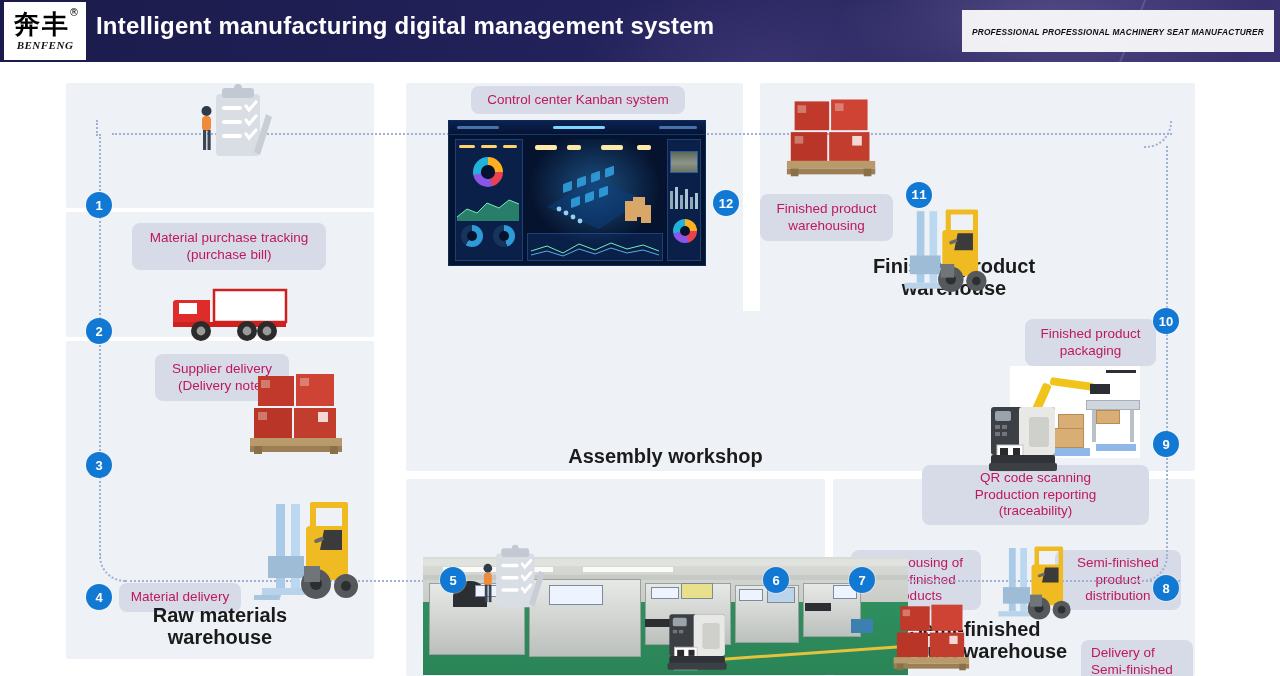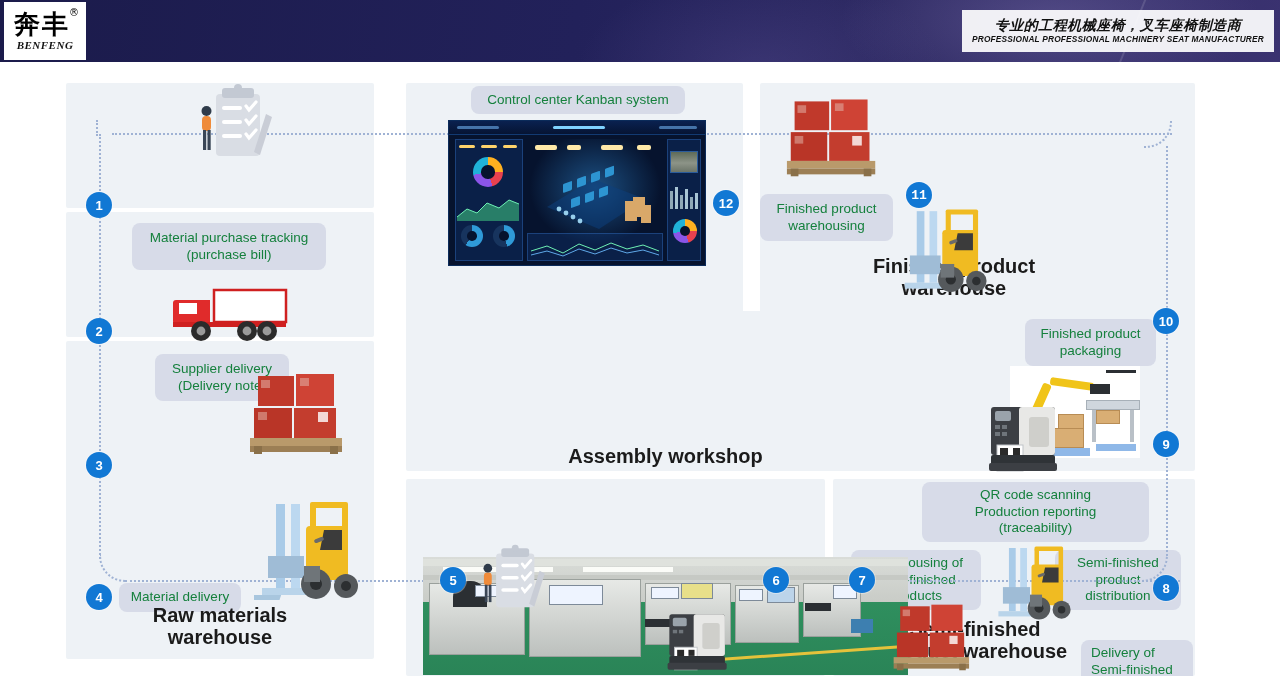--- a/index.html
+++ b/index.html
@@ -67,21 +67,21 @@
   .panel{
     position:absolute; background:#eef2f6; border-radius:2px;
   }
   .panel-title{
     position:absolute; width:100%; text-align:center;
     font-size:20px; font-weight:bold; color:#1b1b1b; line-height:1.12;
   }
 
   
   .chip{
-    position:absolute; background:#d7dbe8; color:#15803d;
+    position:absolute; background:#d7dbe8; color:#be185d;
     border-radius:8px; font-size:13.5px; line-height:1.25;
     display:flex; align-items:center; justify-content:center;
     text-align:center; padding:6px 10px;
   }
 
   
   .node{
     position:absolute; width:26px; height:26px; border-radius:50%;
     background:#1178d4; color:#fff; font-size:13px; font-weight:bold;
     display:flex; align-items:center; justify-content:center; z-index:40;
@@ -157,23 +157,23 @@
 <div id="header">
 
   <div id="logo-box">
     <div id="logo-cn">
       <span>奔丰</span>
       <span id="logo-reg">®</span>
     </div>
     <div id="logo-en">BENFENG</div>
   </div>
 
+  <div id="app-title">Intelligent manufacturing digital management system</div>
 
   <div id="slogan-box">
-    <div id="slogan-cn">专业的工程机械座椅，叉车座椅制造商</div>
     <div id="slogan-en">PROFESSIONAL PROFESSIONAL MACHINERY SEAT MANUFACTURER</div>
   </div>
 </div>
 
 <div id="canvas">
 
   <div class="panel" style="left:66px; top:21px; width:308px; height:125px;"></div>
 
   <div class="panel" style="left:66px; top:150px; width:308px; height:125px;"></div>
 
@@ -461,21 +461,21 @@
       <rect x="15" y="60" width="7" height="7"></rect>
         <rect x="26" y="58" width="3" height="3"></rect>
       <rect x="31" y="62" width="3" height="3"></rect>
     </g>
     <rect x="6" y="54" width="64" height="10" rx="2" fill="#2f3337"></rect>
     <rect x="4" y="62" width="68" height="8" rx="2" fill="#3c3f44"></rect>
   </svg>
 
   <div class="node" style="left:1153px; top:369px;">9</div>
 
-  <div class="chip" style="left:922px; top:420px; width:227px; height:60px; white-space:pre-line;">QR code scanning
+  <div class="chip" style="left:922px; top:403px; width:227px; height:60px; white-space:pre-line;">QR code scanning
 Production reporting
 (traceability)</div>
 
   <div class="chip" style="left:436px; top:502px; width:136px; height:47px; white-space:pre-line;">Plan and work
 order issued</div>
 
   <div class="chip" style="left:586px; top:495px; width:245px; height:60px; white-space:pre-line;">Work order two-dimensional
 code scanning production report
 (traceability)</div>
 

